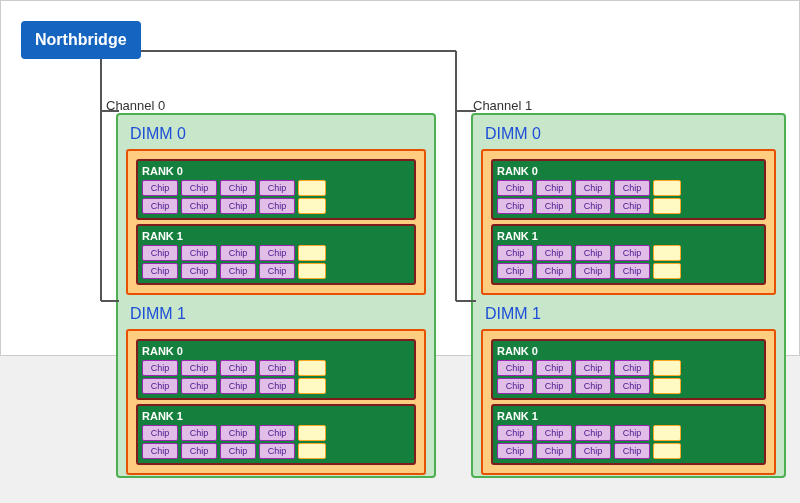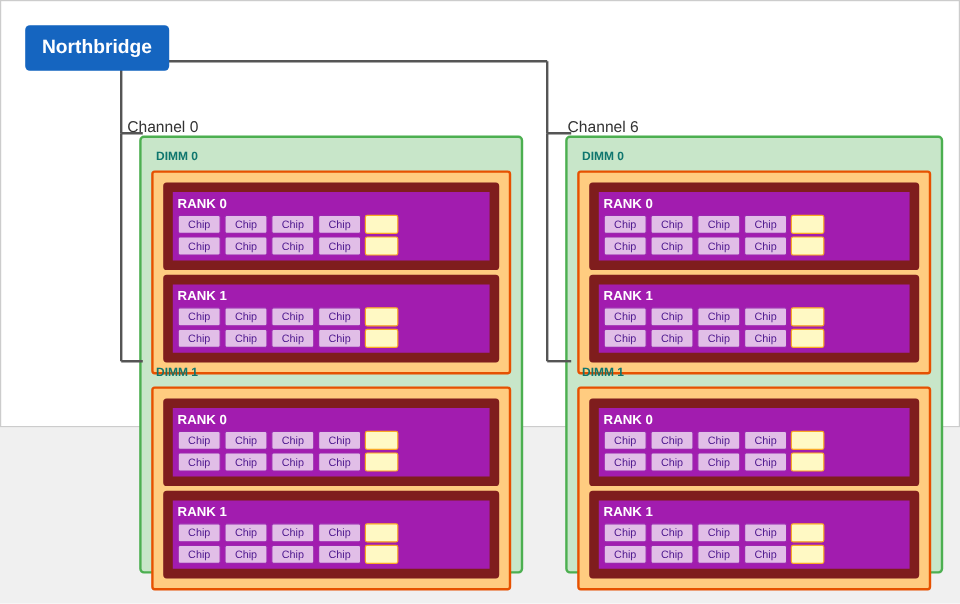--- a/index.html
+++ b/index.html
@@ -54,31 +54,31 @@
 
     
     .channel-box {
       position: absolute;
       background: #c8e6c9;
       border: 2px solid #4caf50;
       border-radius: 4px;
     }
 
     .dimm-label {
-      font-size: 10px;
-      font-weight: bold;
-      color: #0f766e;
+      font-size: 16px;
+      font-weight: normal;
+      color: #1d4ed8;
       margin-bottom: 4px;
       padding: 2px 4px;
     }
 
     
     .rank-box {
-      background: #a21caf;
-      border: 8px solid #7f1d1d;
+      background: #15803d;
+      border: 2px solid #7f1d1d;
       border-radius: 3px;
       margin: 4px;
       padding: 4px 4px 2px 4px;
     }
 
     .rank-label {
       font-size: 11px;
       font-weight: bold;
       color: white;
       margin-bottom: 3px;
@@ -229,21 +229,21 @@
             <div class="chip">Chip</div>
             <div class="chip chip-yellow"></div>
           </div>
         </div>
       </div>
     </div>
 
   </div>
 
   <div class="channel-label" style="top: 97px; left: 472px;">
-    <span>Channel 6</span>
+    <span>Channel 1</span>
   </div>
 
   <div class="channel-box" style="top: 112px; left: 470px; width: 315px; height: 365px;">
 
     <div style="position:absolute; top:8px; left:8px; right:8px; height:168px;">
       <div class="dimm-label">DIMM 0</div>
       <div style="background:#ffcc80; border:2px solid #e65100; border-radius:3px; padding:4px;">
 
         <div class="rank-box">
           <div class="rank-label">RANK 0</div>

